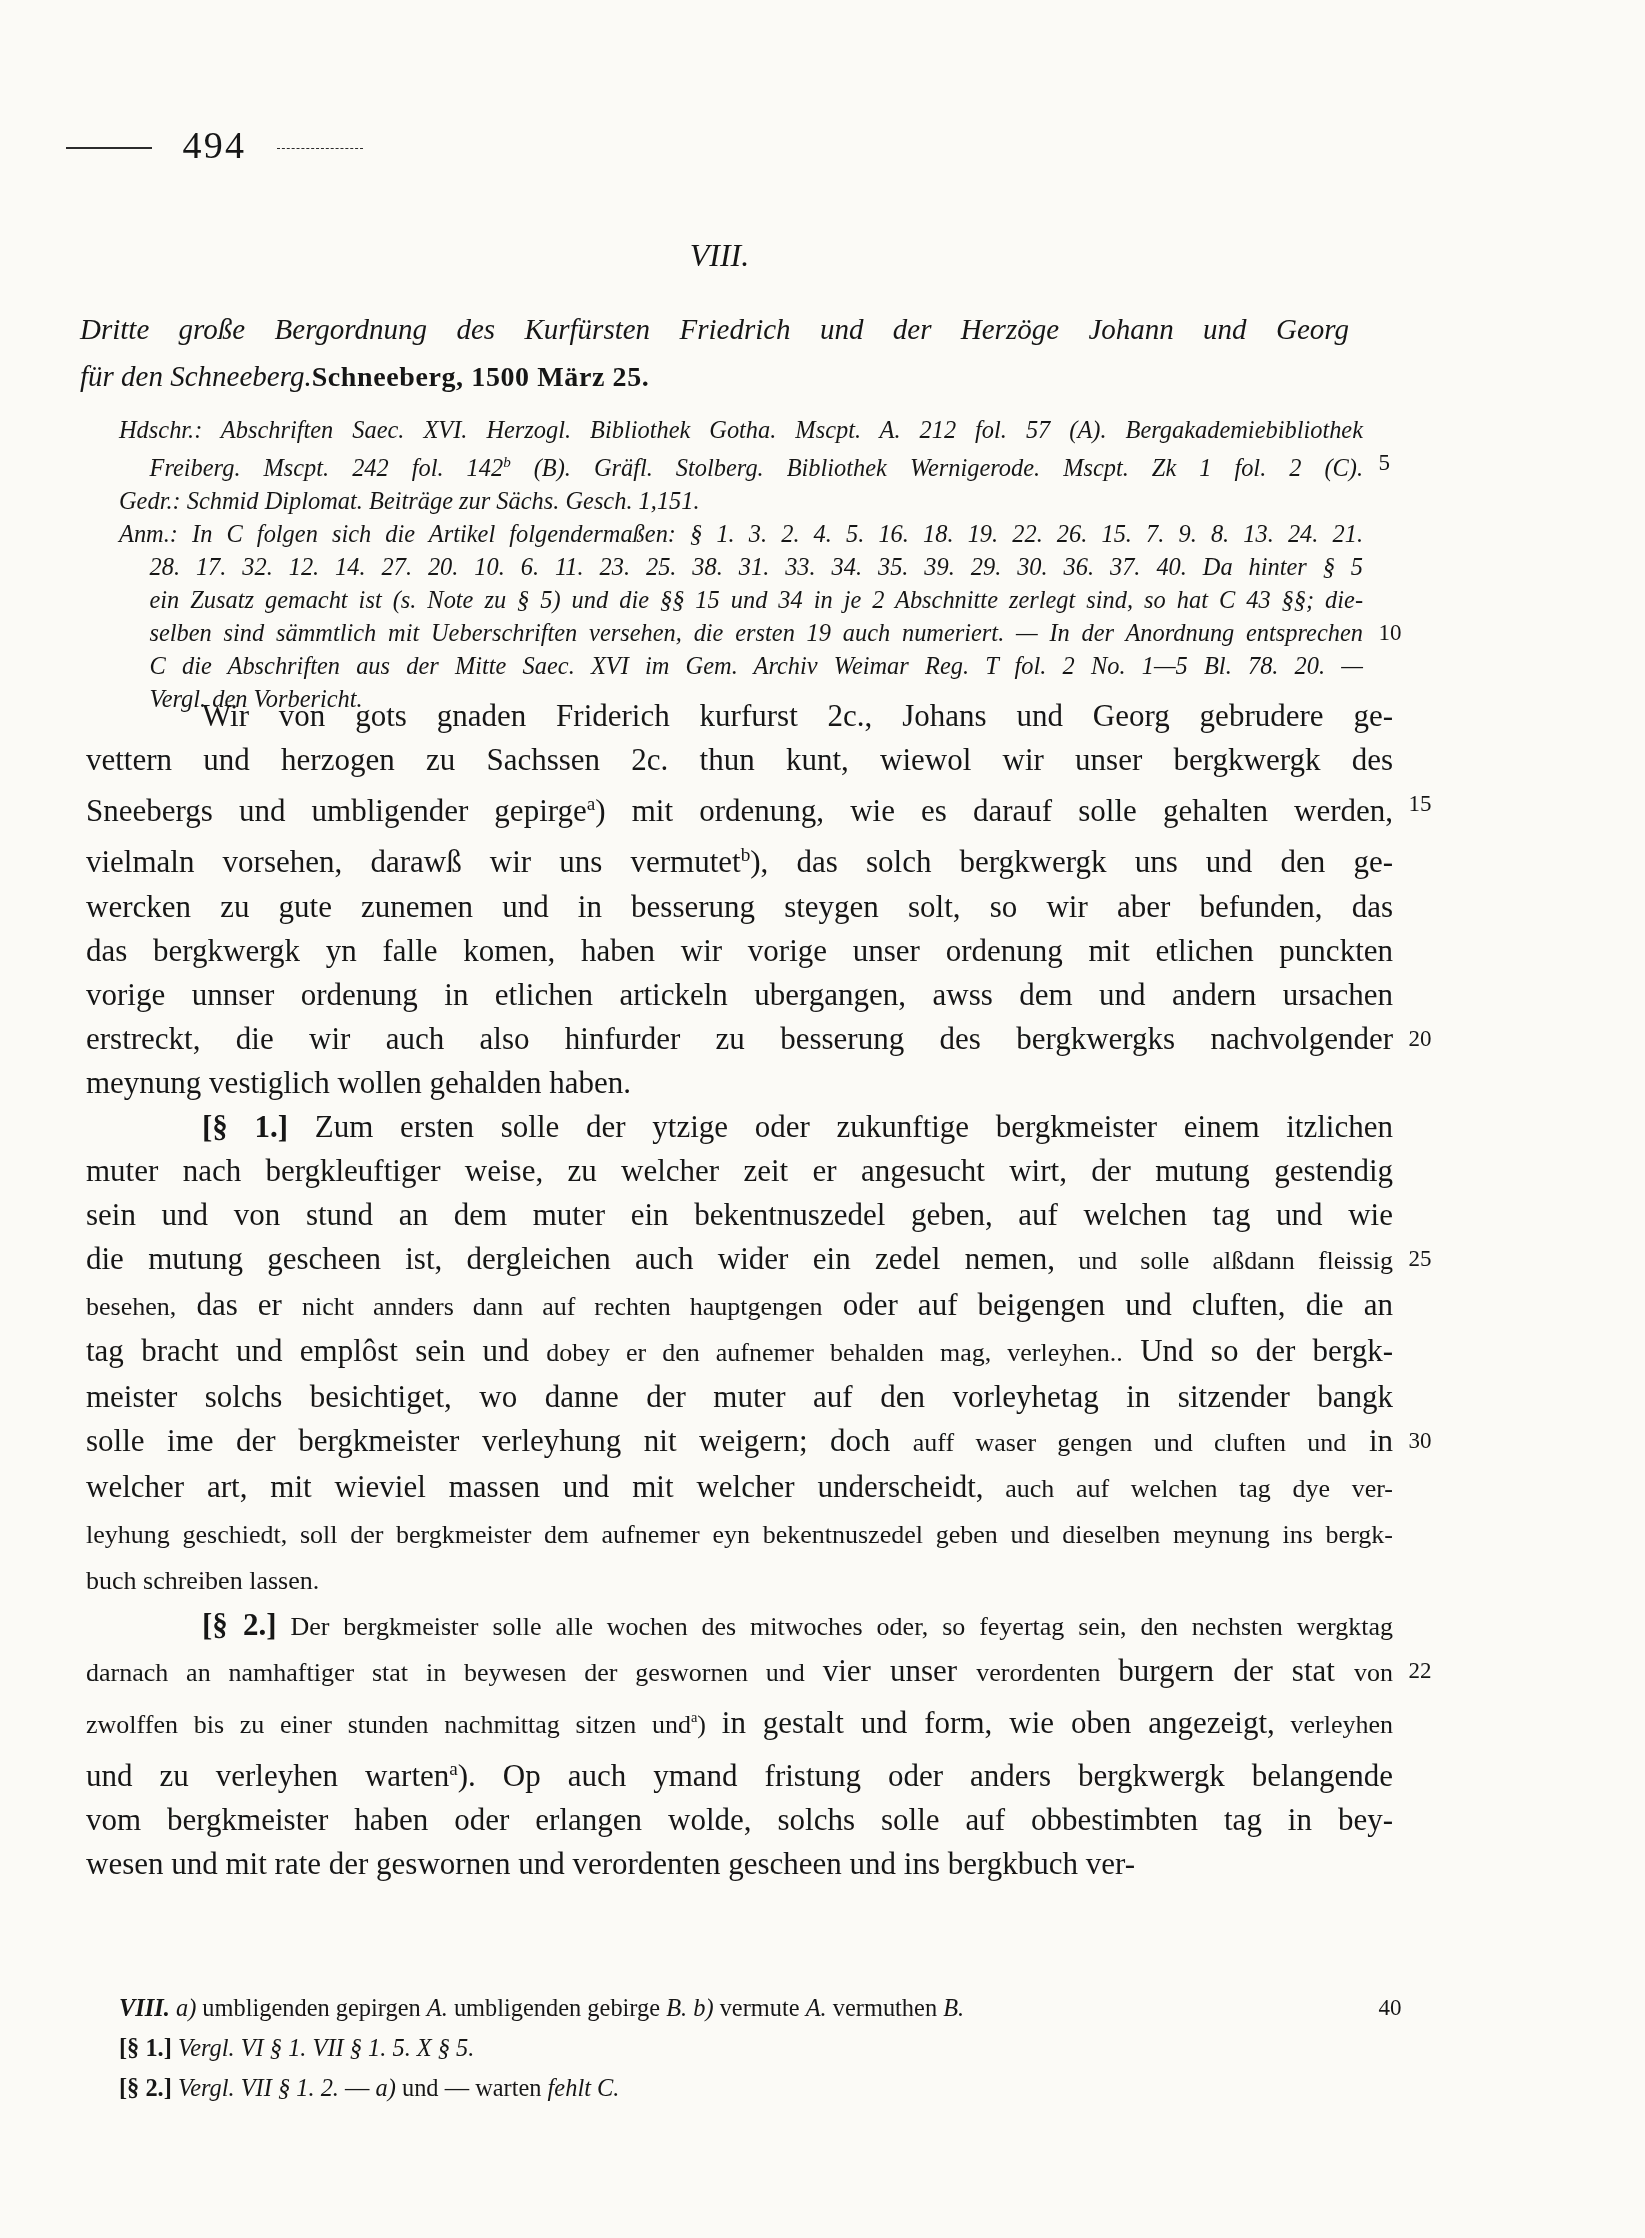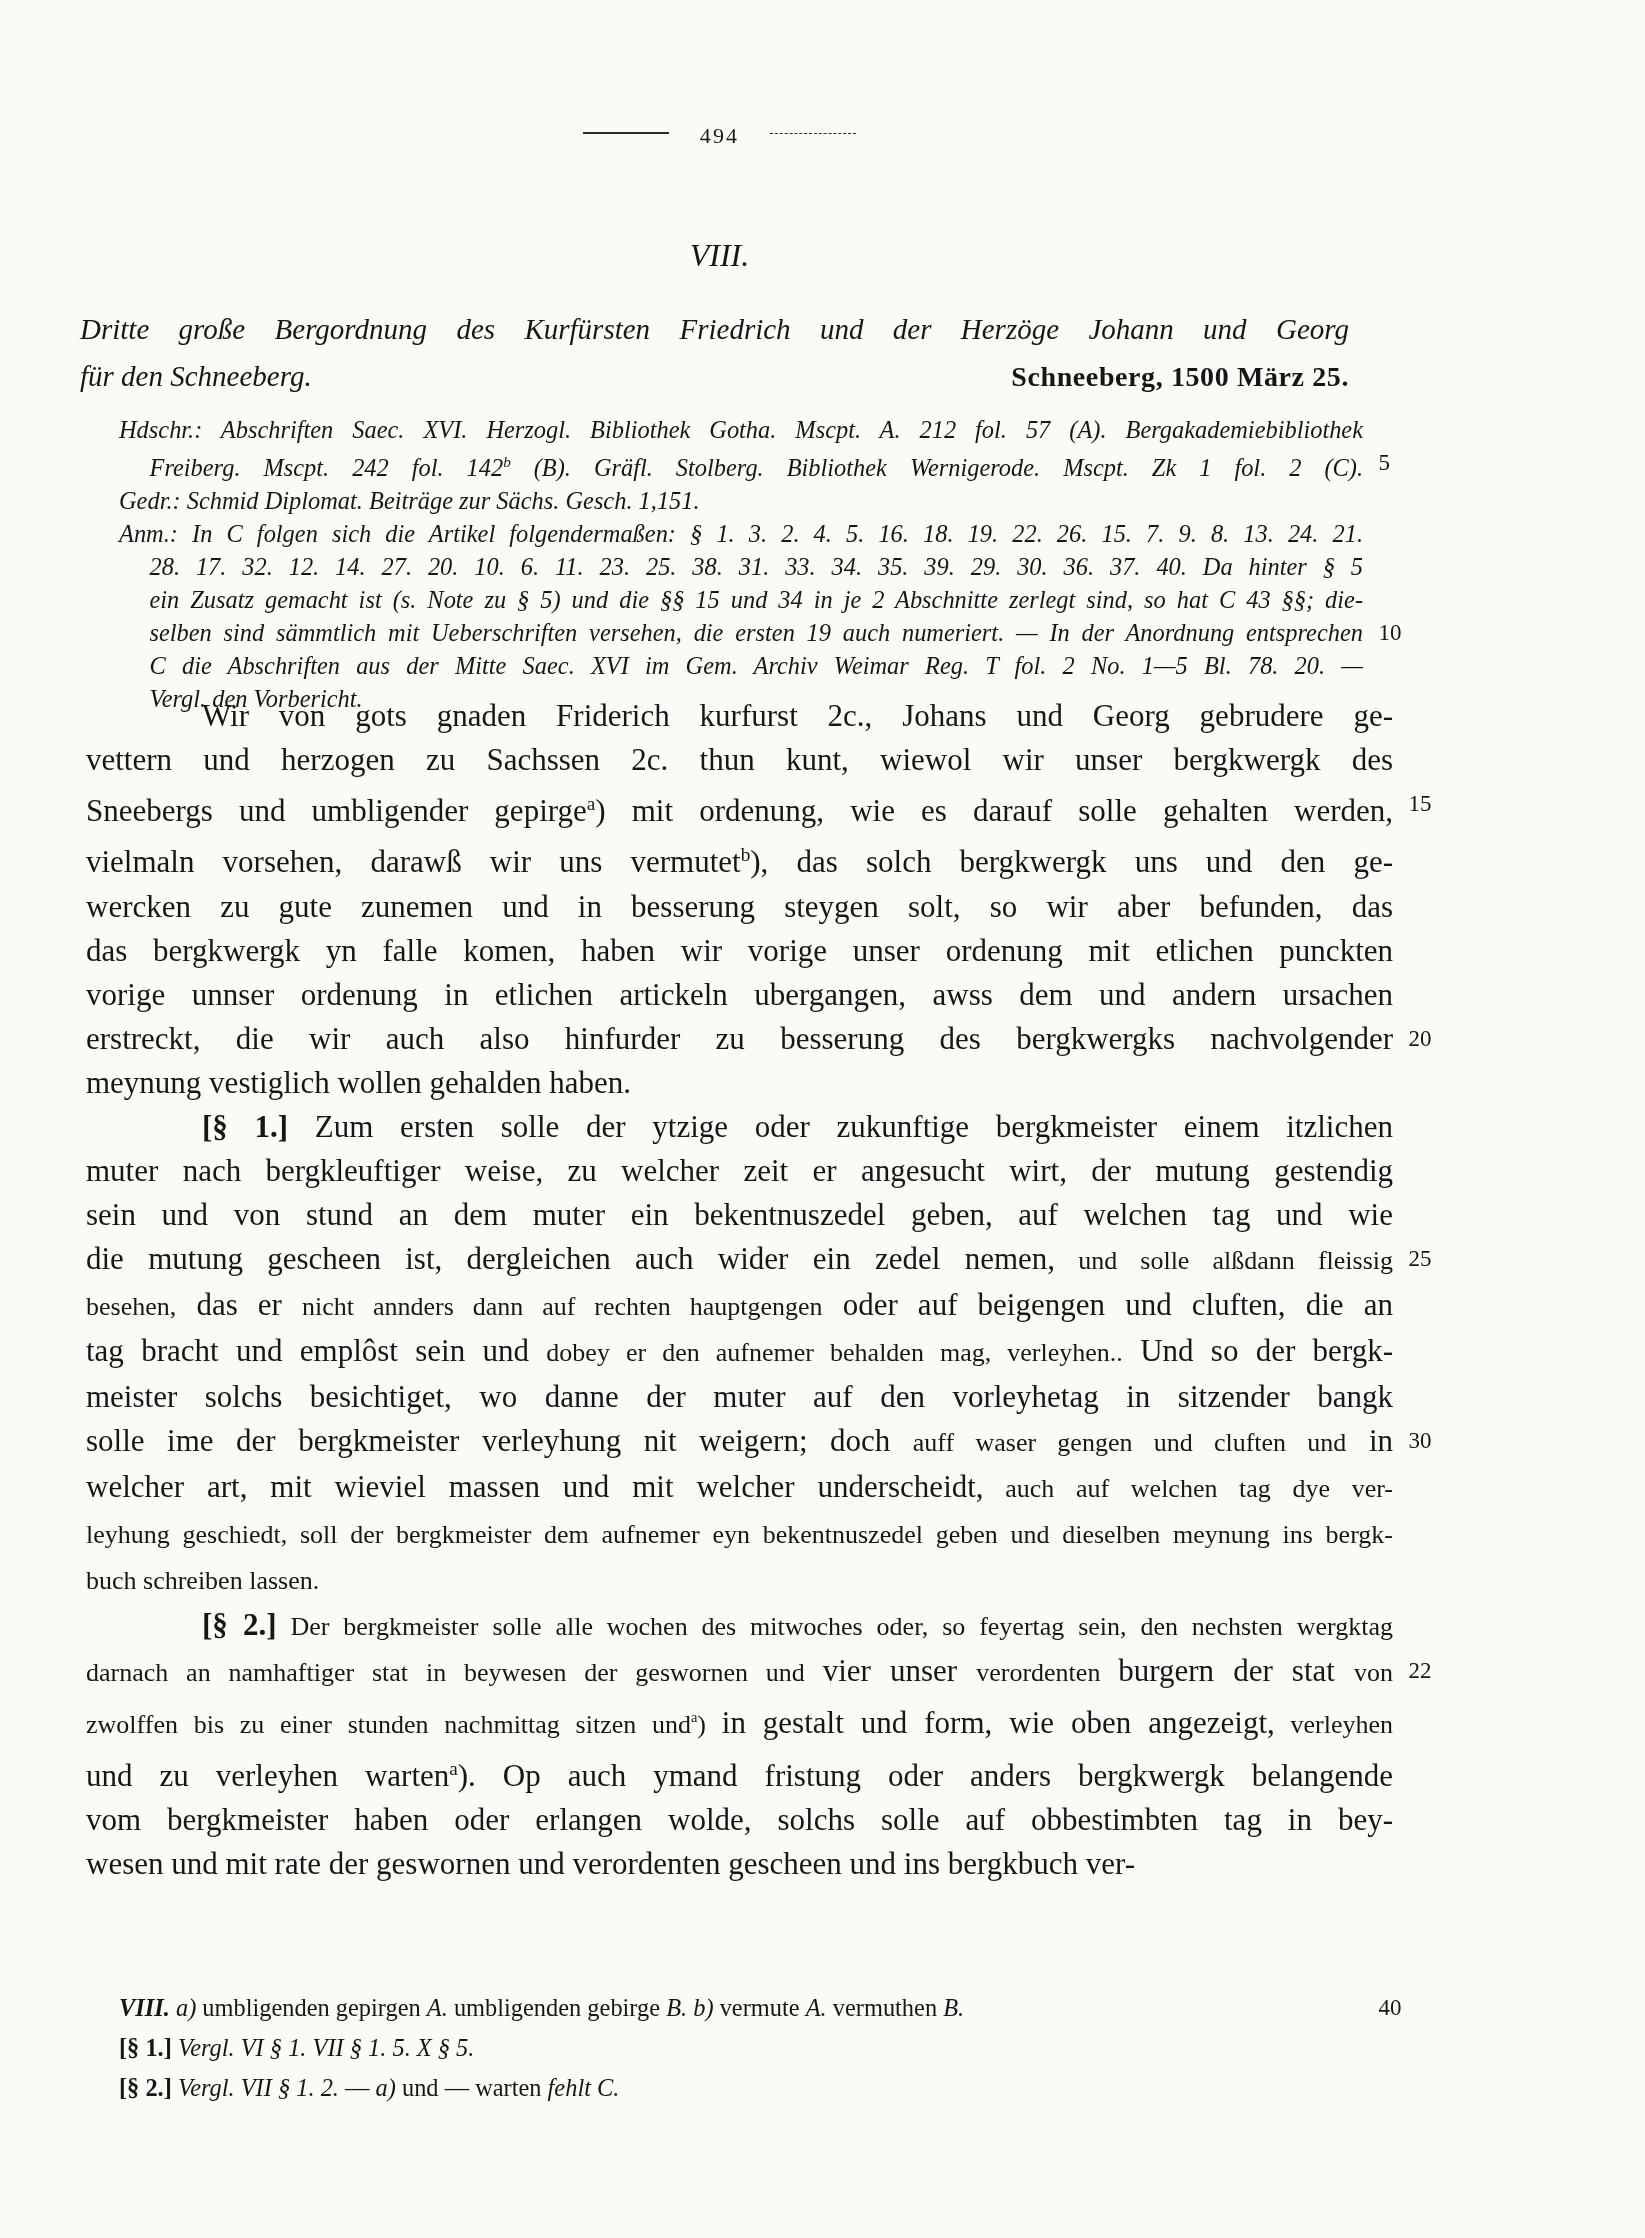--- a/index.html
+++ b/index.html
@@ -5,31 +5,31 @@
   html,body{margin:0;padding:0;background:#e8e6e0;}
   .page{
     position:relative;
     width:1646px;height:2239px;
     background:#fbfaf6;
     font-family:"Liberation Serif","DejaVu Serif",serif;
     color:#161616;
     overflow:hidden;
   }
   
-  .pagehead{position:absolute;top:123px;left:66px;width:1307px;text-align:center;font-size:22px;}
+  .pagehead{position:absolute;top:123px;left:66px;width:1307px;text-align:left;font-size:38px;}
   .pagehead .num{letter-spacing:2.2px;}
   .dash{display:inline-block;width:86px;height:0;border-top:2.2px solid #2b2b2b;vertical-align:8.9px;}
   .dash.l{margin-right:30.5px;}
   .dash.r{margin-left:30.5px;border-top-style:dashed;border-top-width:1.7px;}
   
   .numeral{position:absolute;top:237px;left:66px;width:1307px;text-align:center;
            font-style:italic;font-size:32px;}
   .title{position:absolute;top:306px;left:80px;width:1269px;font-style:italic;font-size:29px;line-height:47px;}
   .title-l1{text-align:justify;text-align-last:justify;}
-  .title-l2{display:flex;justify-content:space-between;align-items:baseline;}
+  .title-l2{display:flex;justify-content:flex-start;align-items:baseline;}
   .date{font-style:normal;font-weight:bold;font-size:28px;letter-spacing:0.6px;}
   
   .line{position:relative;}
   .just{text-align:justify;text-align-last:justify;}
   .ap{position:absolute;top:413px;left:119px;width:1244px;}
   .ap .line{font-size:24.4px;line-height:33px;font-style:italic;}
   .ap .hang{padding-left:30.5px;}
   .bd{position:absolute;top:694px;left:66px;width:1307px;margin-left:20px;}
   .bd .line{font-size:31px;line-height:44px;}
   .bd .indent{padding-left:116px;}

